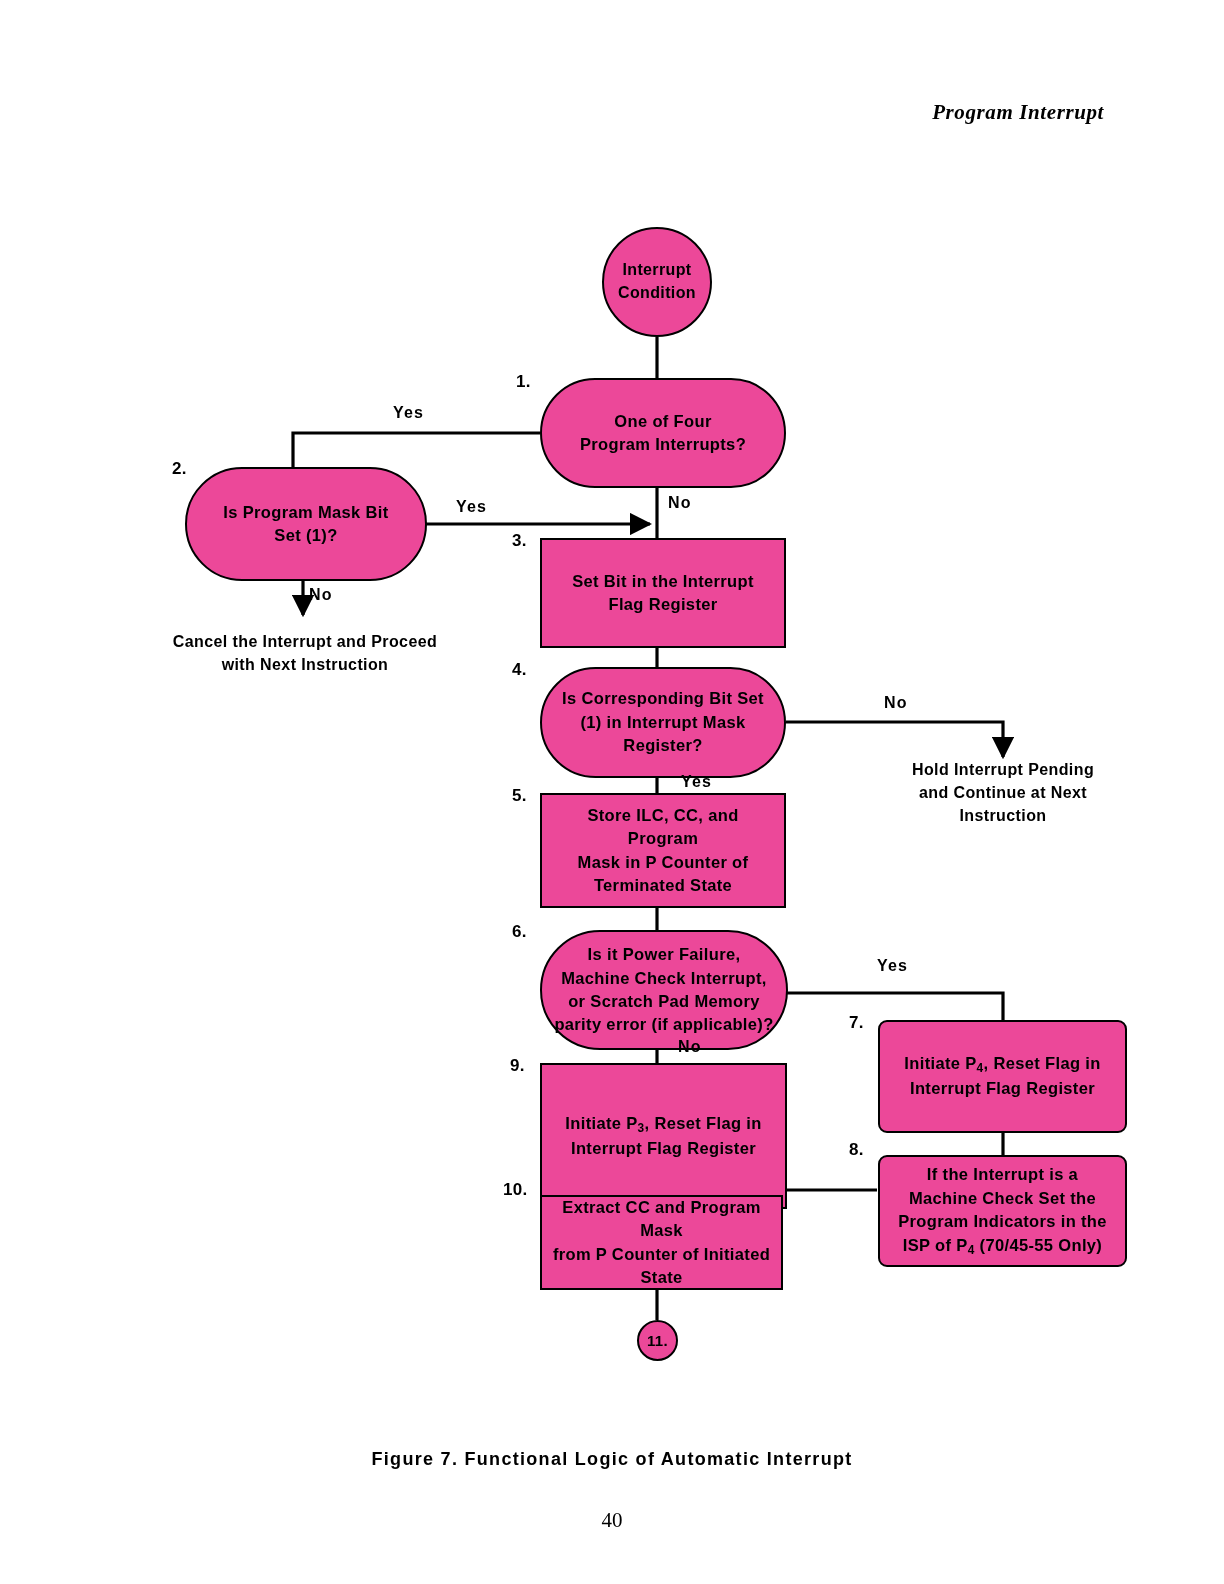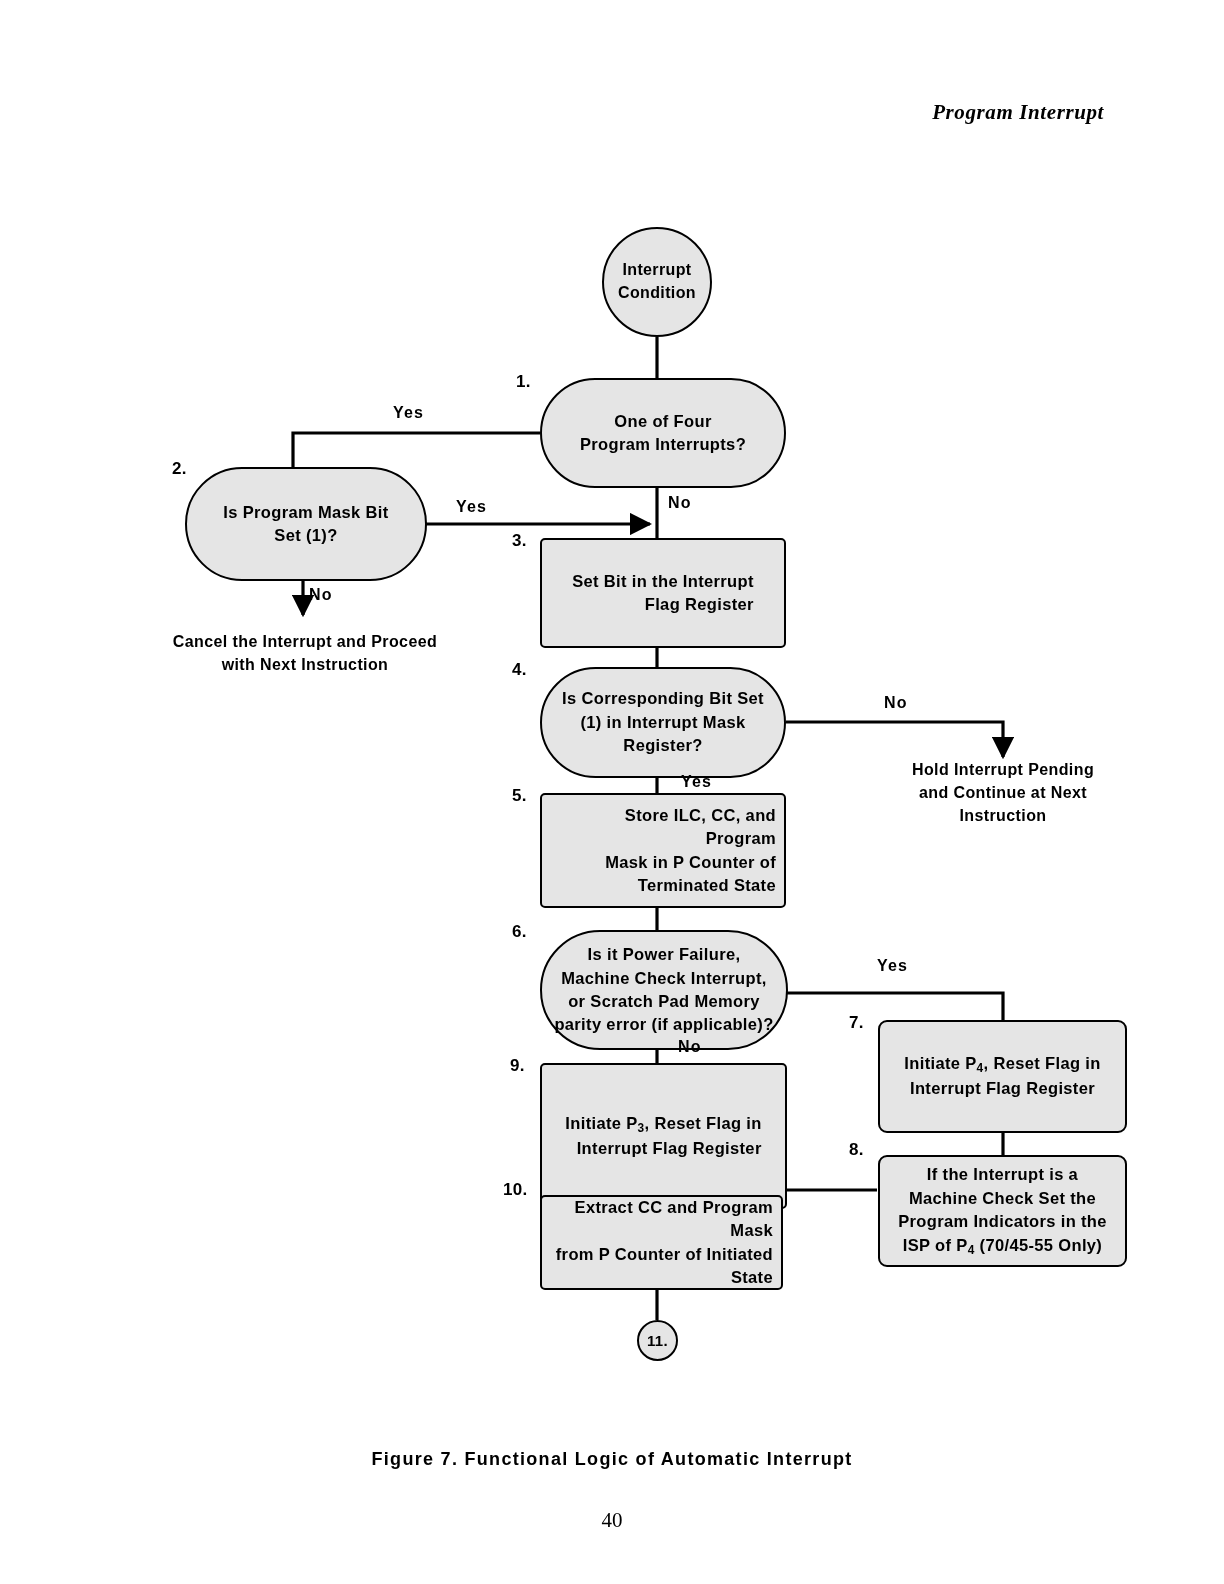--- a/index.html
+++ b/index.html
@@ -45,29 +45,29 @@
   }
   
   .node {
     position: absolute;
     box-sizing: border-box;
     display: flex;
     align-items: center;
     justify-content: center;
     text-align: center;
     border: 2.4px solid #000;
-    background: #e5e5e5;
+    background: #ec4899;
     font-weight: 700;
     line-height: 1.42;
     letter-spacing: 0.35px;
     padding: 2px 8px;
   }
   .node.circle   { border-radius: 50%; }
   .node.pill     { border-radius: 999px; }
-  .node.rect     { border-radius: 5px; text-align: right; }
+  .node.rect     { border-radius: 0; }
   .node.round    { border-radius: 9px; }
   .node .txt { display: block; }
   .node .txt sub {
     font-size: 0.72em;
     vertical-align: -0.28em;
     font-weight: 700;
   }
   
   .step-num {
     position: absolute;

